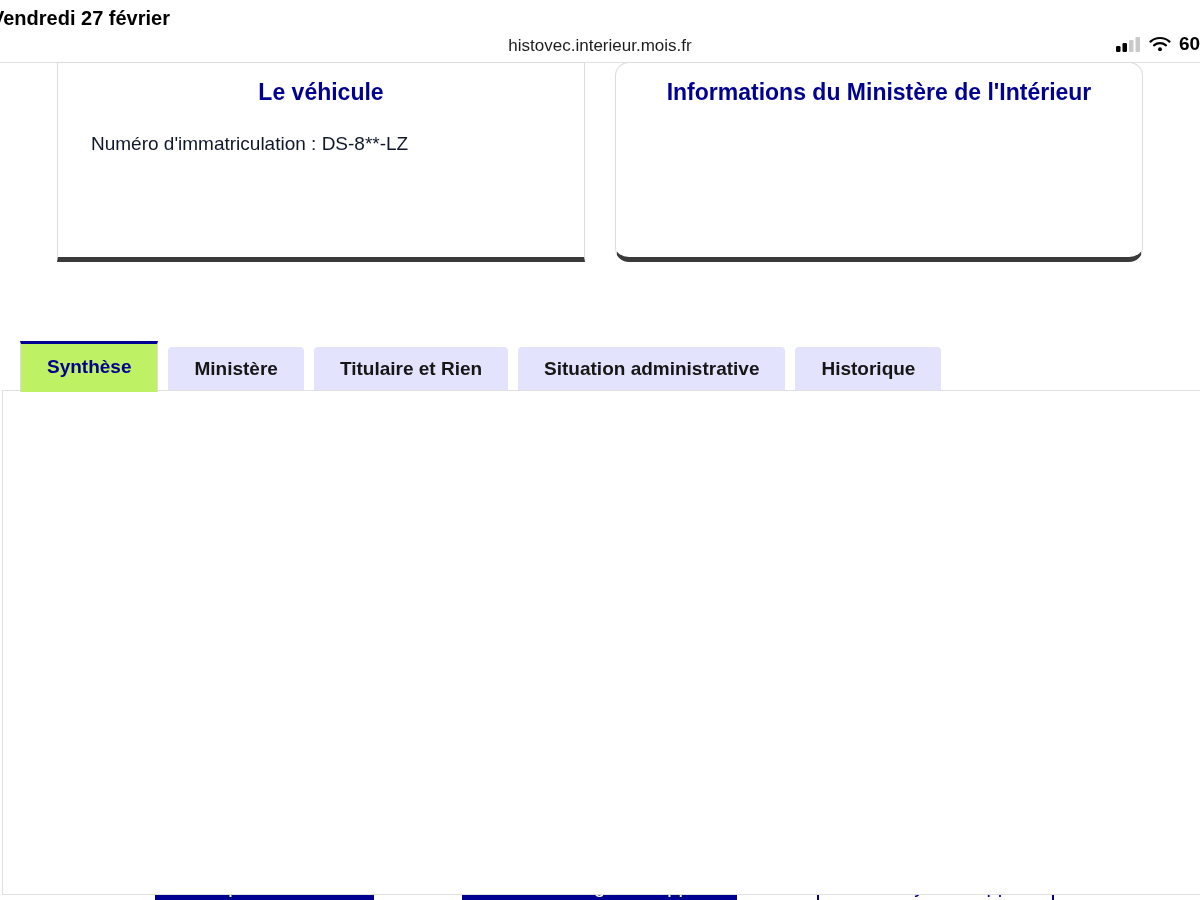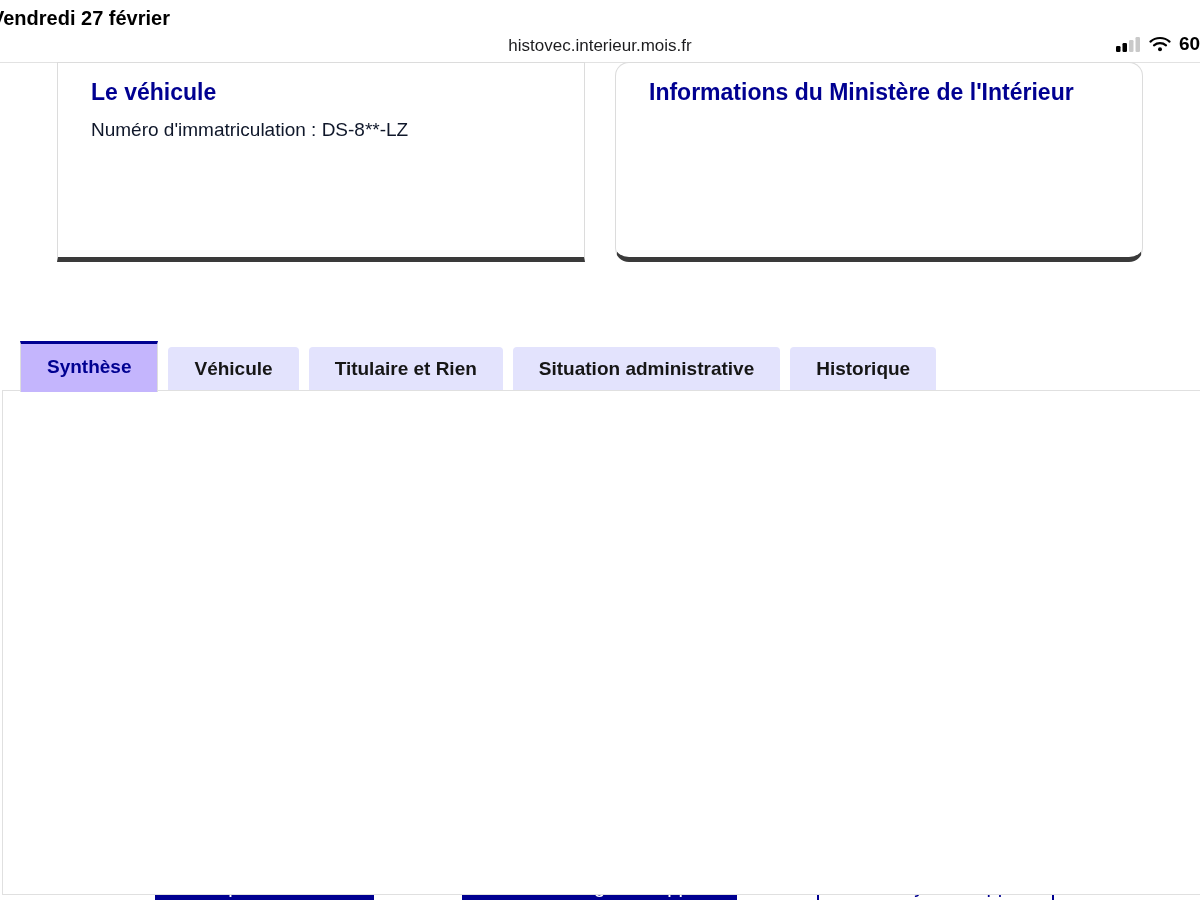--- a/index.html
+++ b/index.html
@@ -12,27 +12,27 @@
   
   .topchrome{position:absolute;left:0;top:0;width:1200px;height:62px;background:#fff;border-bottom:1px solid #e2e2e2;}
   .status-date{position:absolute;left:-9px;top:7px;font-size:20px;font-weight:600;color:#000;white-space:nowrap;}
   .status-icons{position:absolute;left:1116px;top:9px;display:flex;align-items:center;gap:8px;white-space:nowrap;margin-top:24px;}
   .battery-text{font-size:19px;font-weight:600;color:#000;}
   .url{position:absolute;left:0;top:36px;width:1200px;text-align:center;font-size:17px;color:#1d1d1f;}
   
   .card{position:absolute;top:62px;width:528px;height:200px;box-sizing:border-box;background:#fff;
         border:1px solid #dcdcdc;border-bottom:5px solid #3a3a3a;padding:10px 33px;}
   .card.left{left:57px;} .card.right{left:615px;border-radius:14px;}
-  .card-title{font-size:23px;line-height:34px;font-weight:bold;color:#000091;margin:2px 0 10px;max-width:470px;}
+  .card-title{font-size:23px;line-height:34px;font-weight:bold;color:#000091;margin:2px 0 24px;max-width:470px;text-align:center;}
   .card-body{font-size:19px;color:#0f172a;}
   
   .tabs{position:absolute;left:20px;top:341px;display:flex;gap:10px;align-items:flex-start;z-index:3;}
   .tab{box-sizing:border-box;font-size:19px;font-weight:bold;padding:0 26px;white-space:nowrap;cursor:pointer;}
   .tab.inactive{margin-top:6px;height:43px;line-height:43px;background:#e3e3fd;color:#161616;border-radius:4px 4px 0 0;}
-  .tab.active{height:51px;line-height:46px;background:#c4b5fd;color:#000091;
+  .tab.active{height:51px;line-height:46px;background:#bef264;color:#000091;
               border-top:3px solid #000091;border-left:1px solid #dedede;border-right:1px solid #dedede;}
   
   .panel{position:absolute;left:2px;top:390px;width:1240px;height:503px;background:#fff;
          border-top:1px solid #e0e0e0;border-left:1px solid #e0e0e0;border-bottom:1px solid #e0e0e0;z-index:1;}
   .abs{position:absolute;white-space:nowrap;}
   .h-resume{left:38px;top:424px;font-size:27px;font-weight:bold;color:#161616;}
   .h-section{font-size:23px;font-weight:bold;color:#161616;}
   .body-line{font-size:20px;color:#3a3a3a;}
   .blue{color:#000091;}
   .gray{color:#3a3a3a;}
@@ -71,21 +71,21 @@
 <div class="card left">
   <div class="card-title">Le véhicule</div>
   <div class="card-body">Numéro d'immatriculation : DS-8**-LZ</div>
 </div>
 <div class="card right">
   <div class="card-title">Informations du Ministère de l'Intérieur</div>
 </div>
 
 <div class="tabs">
   <div class="tab active">Synthèse</div>
-  <div class="tab inactive">Véhicule</div>
+  <div class="tab inactive">Ministère</div>
   <div class="tab inactive">Titulaire et Rien</div>
   <div class="tab inactive">Situation administrative</div>
   <div class="tab inactive">Historique</div>
 
 </div>
 
 <div class="panel"></div>
 
 <div class="abs h-resume">Résumé</div>
 

